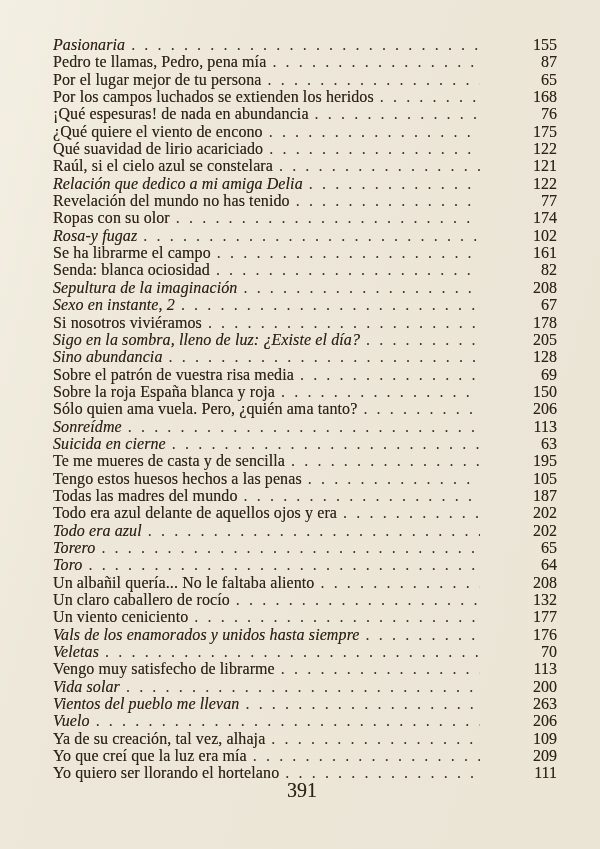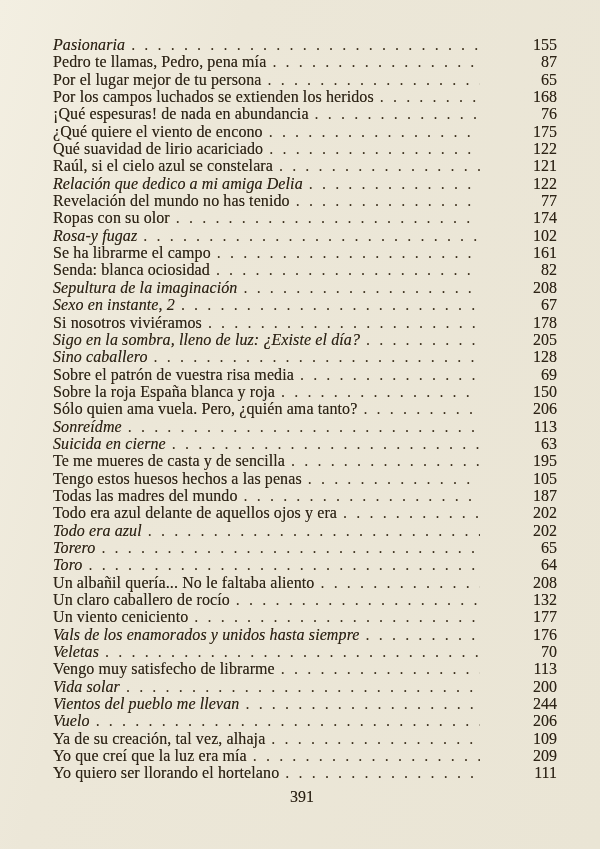--- a/index.html
+++ b/index.html
@@ -52,23 +52,22 @@
     letter-spacing: 2.6px;
   }
   .entry-page {
     flex: 0 0 auto;
     width: 30px;
     text-align: right;
     text-shadow: 0 0 0.5px rgba(58, 44, 24, 0.55);
     margin-left: 40px;
   }
   .folio {
-    margin-top: 6px;
     text-align: center;
-    font-size: 16px;
+    font-size: 20px;
     line-height: 17.35px;
     
     margin-left: -6px;
     text-shadow: 0 0 0.5px rgba(58, 44, 24, 0.55);
   }
 </style>
 </head>
 <body style="--paper: #ece7d8; --ink: #2d2417;">
 
 <div class="scan-page">
@@ -157,21 +156,21 @@
         <span class="entry-title">Si nosotros viviéramos</span>
         <span class="leader"></span>
         <span class="entry-page">178</span>
       </div>
       <div class="entry-row">
         <span class="entry-title italic">Sigo en la sombra, lleno de luz: ¿Existe el día?</span>
         <span class="leader"></span>
         <span class="entry-page">205</span>
       </div>
       <div class="entry-row">
-        <span class="entry-title italic">Sino caballero</span>
+        <span class="entry-title italic">Sino abundancia</span>
         <span class="leader"></span>
         <span class="entry-page">128</span>
       </div>
       <div class="entry-row">
         <span class="entry-title">Sobre el patrón de vuestra risa media</span>
         <span class="leader"></span>
         <span class="entry-page">69</span>
       </div>
       <div class="entry-row">
         <span class="entry-title">Sobre la roja España blanca y roja</span>
@@ -259,21 +258,21 @@
         <span class="entry-page">113</span>
       </div>
       <div class="entry-row">
         <span class="entry-title italic">Vida solar</span>
         <span class="leader"></span>
         <span class="entry-page">200</span>
       </div>
       <div class="entry-row">
         <span class="entry-title italic">Vientos del pueblo me llevan</span>
         <span class="leader"></span>
-        <span class="entry-page">244</span>
+        <span class="entry-page">263</span>
       </div>
       <div class="entry-row">
         <span class="entry-title italic">Vuelo</span>
         <span class="leader"></span>
         <span class="entry-page">206</span>
       </div>
       <div class="entry-row">
         <span class="entry-title">Ya de su creación, tal vez, alhaja</span>
         <span class="leader"></span>
         <span class="entry-page">109</span>

